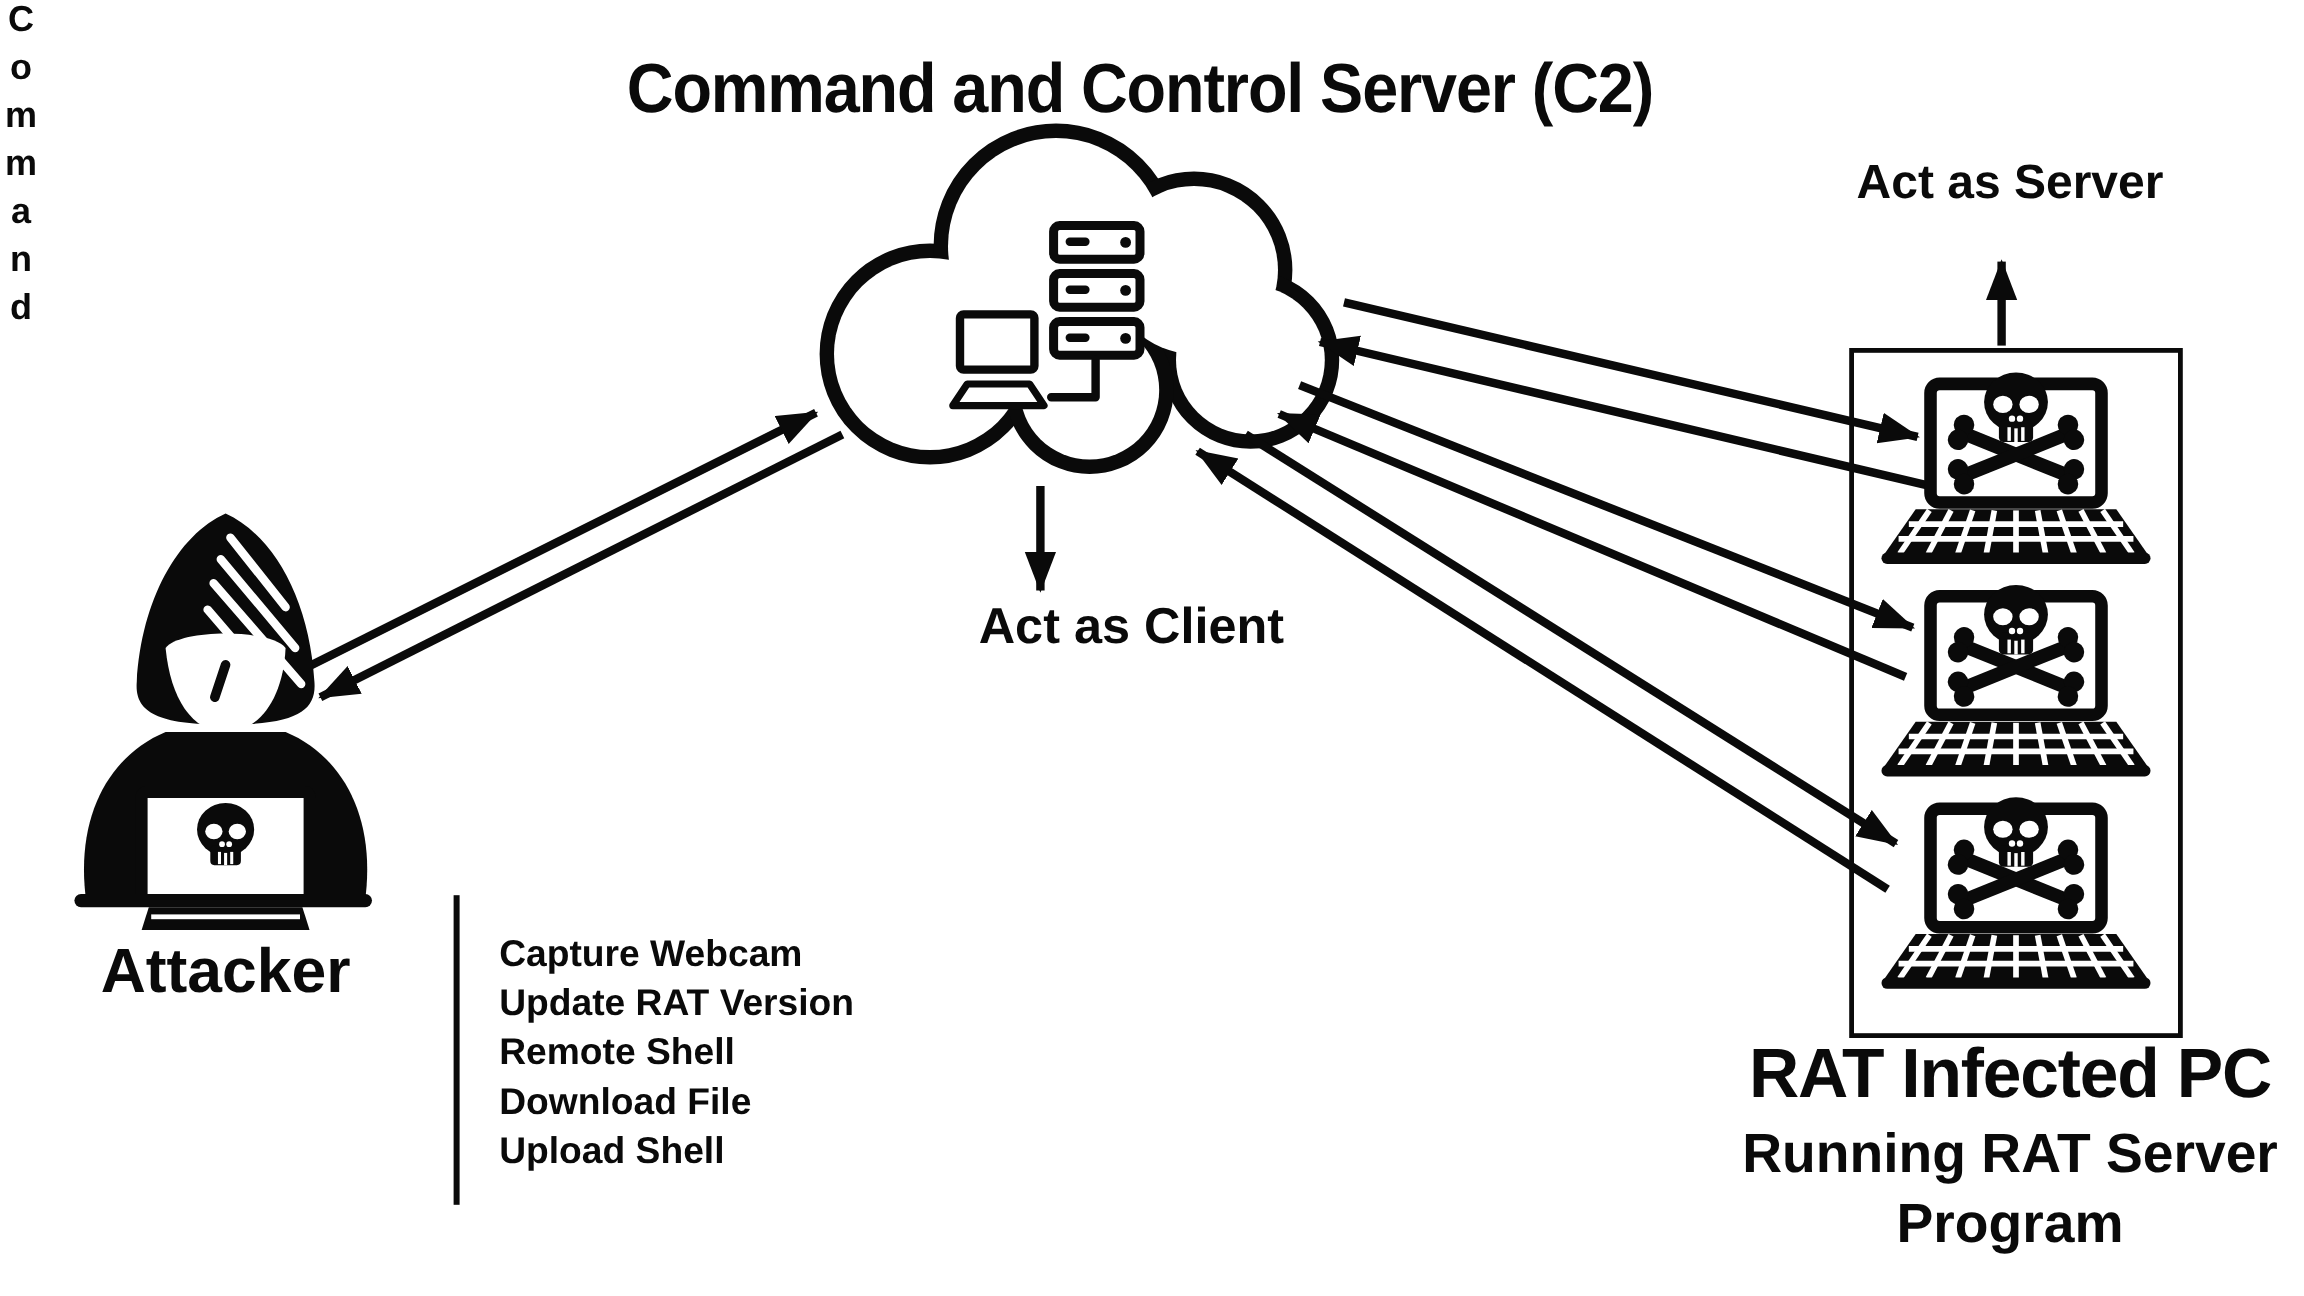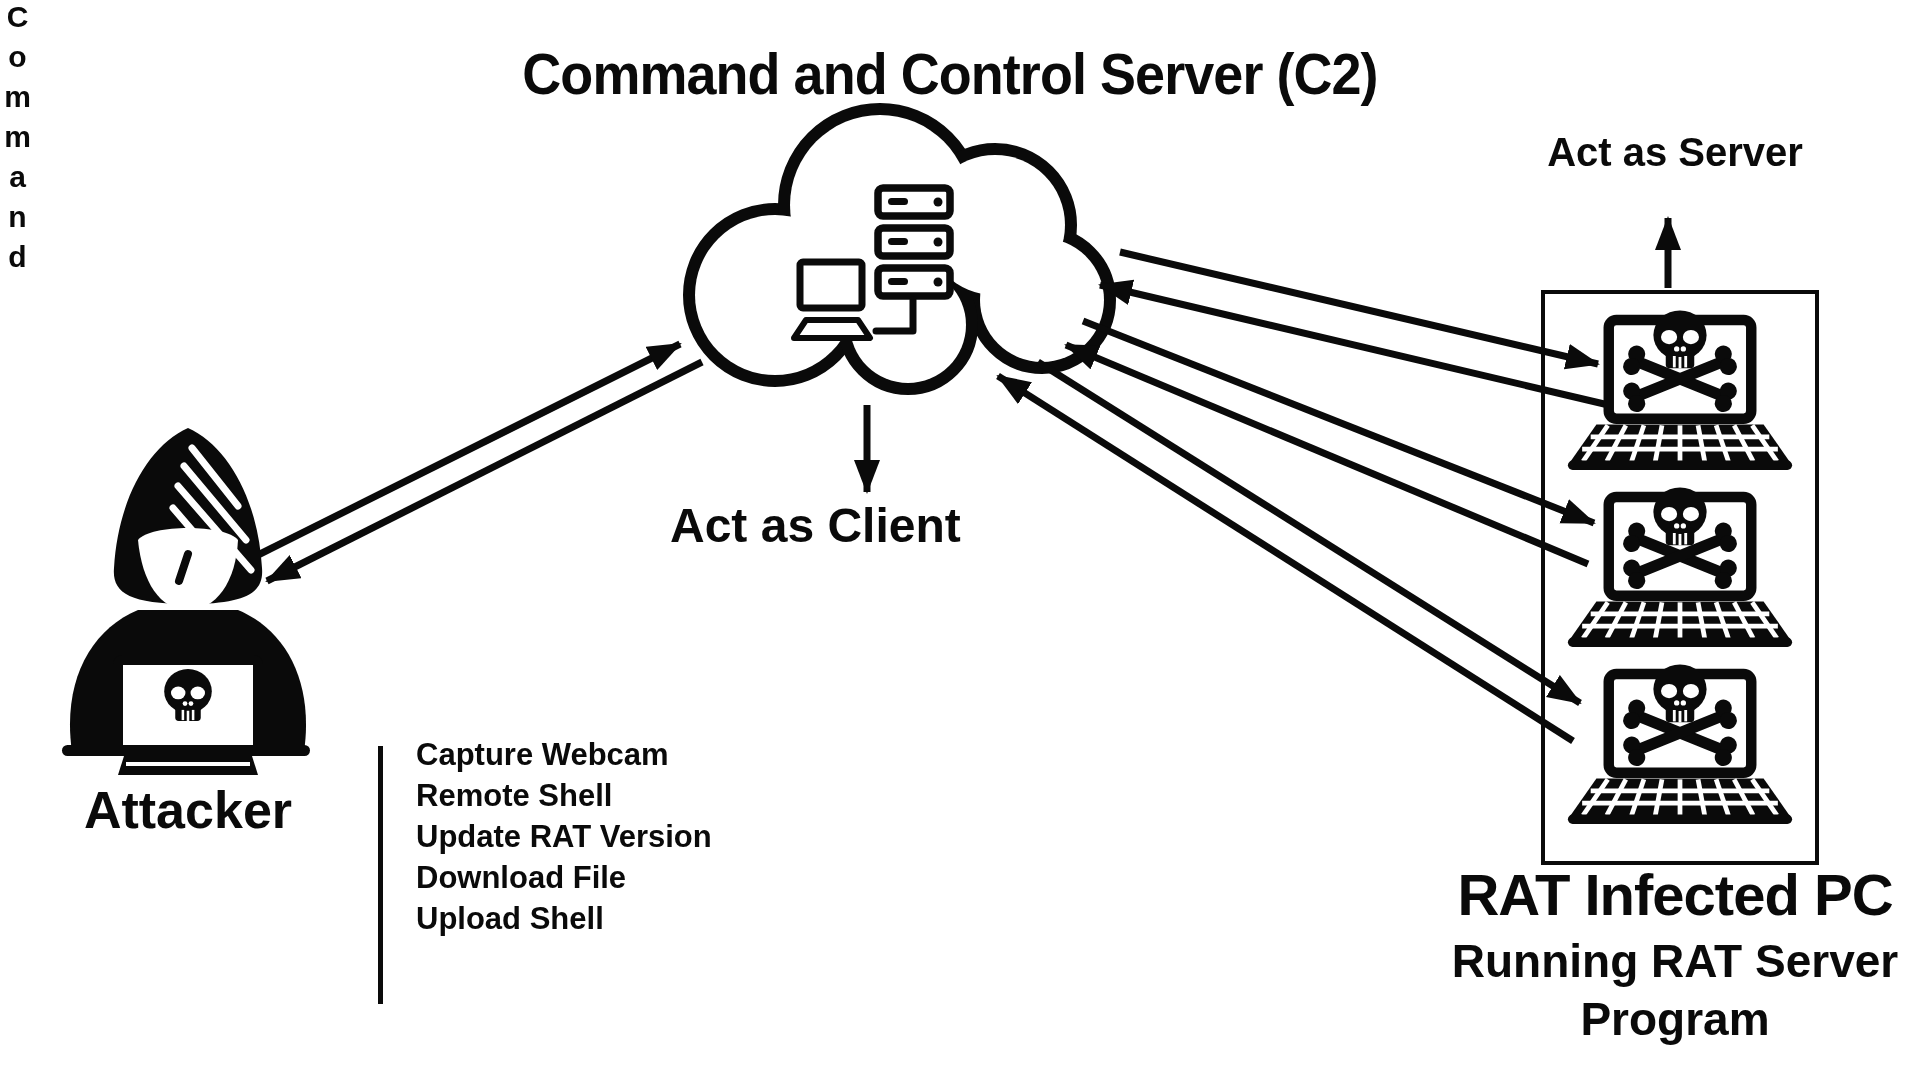--- a/index.html
+++ b/index.html
@@ -1,29 +1,29 @@
 <!DOCTYPE html>
 <html><head>
 <meta charset="utf-8">
 <style>
   html,body{margin:0;padding:0;background:#fff;}
   .canvas{position:relative;width:1920px;height:1080px;background:#ffffff;overflow:hidden;
           font-family:"Liberation Sans",sans-serif;color:#0a0a0a;}
   .lbl{position:absolute;font-weight:700;color:#0a0a0a;white-space:nowrap;}
   #title{left:310px;top:40px;width:1280px;text-align:center;font-size:58px;letter-spacing:-1px;
          transform:scaleX(.93);}
-  #act-client{left:670px;top:498px;width:400px;text-align:left;font-size:48px;}
+  #act-client{left:670px;top:498px;width:400px;text-align:right;font-size:42px;}
   #act-server{left:1475px;top:130px;width:400px;text-align:center;font-size:40px;}
   #attacker-label{left:28px;top:780px;width:320px;text-align:center;font-size:52px;}
   #rat-title{left:1405px;top:861px;width:540px;text-align:center;font-size:58px;letter-spacing:-1px;}
   #rat-sub{left:1445px;top:933px;width:460px;text-align:center;font-size:46px;line-height:1.25;white-space:normal;}
   #cmd-vertical{left:336px;top:744px;height:270px;font-size:30px;font-weight:700;
                 writing-mode:vertical-rl;text-orientation:upright;letter-spacing:7px;}
   #cmd-divider{position:absolute;left:378px;top:746px;width:5px;height:258px;background:#0a0a0a;}
-  #cmd-list{position:absolute;left:416px;top:734px;margin:0;padding:0;list-style:none;}
+  #cmd-list{position:absolute;left:416px;top:774px;margin:0;padding:0;list-style:none;}
   #cmd-list li{font-size:31px;font-weight:700;line-height:41px;color:#0a0a0a;}
   svg{position:absolute;left:0;top:0;}
 </style>
 </head>
 <body>
 
 <div class="canvas">
 
   <svg width="1920" height="1080" viewBox="0 0 1920 1080">
     <defs>
@@ -151,22 +151,22 @@
 
   <div class="lbl" id="act-server">Act as Server</div>
 
   <div class="lbl" id="attacker-label">Attacker</div>
 
   <div id="cmd-vertical">Command</div>
   <div id="cmd-divider"></div>
 
   <ul id="cmd-list">
     <li>Capture Webcam</li>
+    <li>Update RAT Version</li>
     <li>Remote Shell</li>
-    <li>Update RAT Version</li>
     <li>Download File</li>
     <li>Upload Shell</li>
   </ul>
 
   <div class="lbl" id="rat-title">RAT Infected PC</div>
   <div class="lbl" id="rat-sub">Running RAT Server Program</div>
 
 </div>
 
 </body></html>

